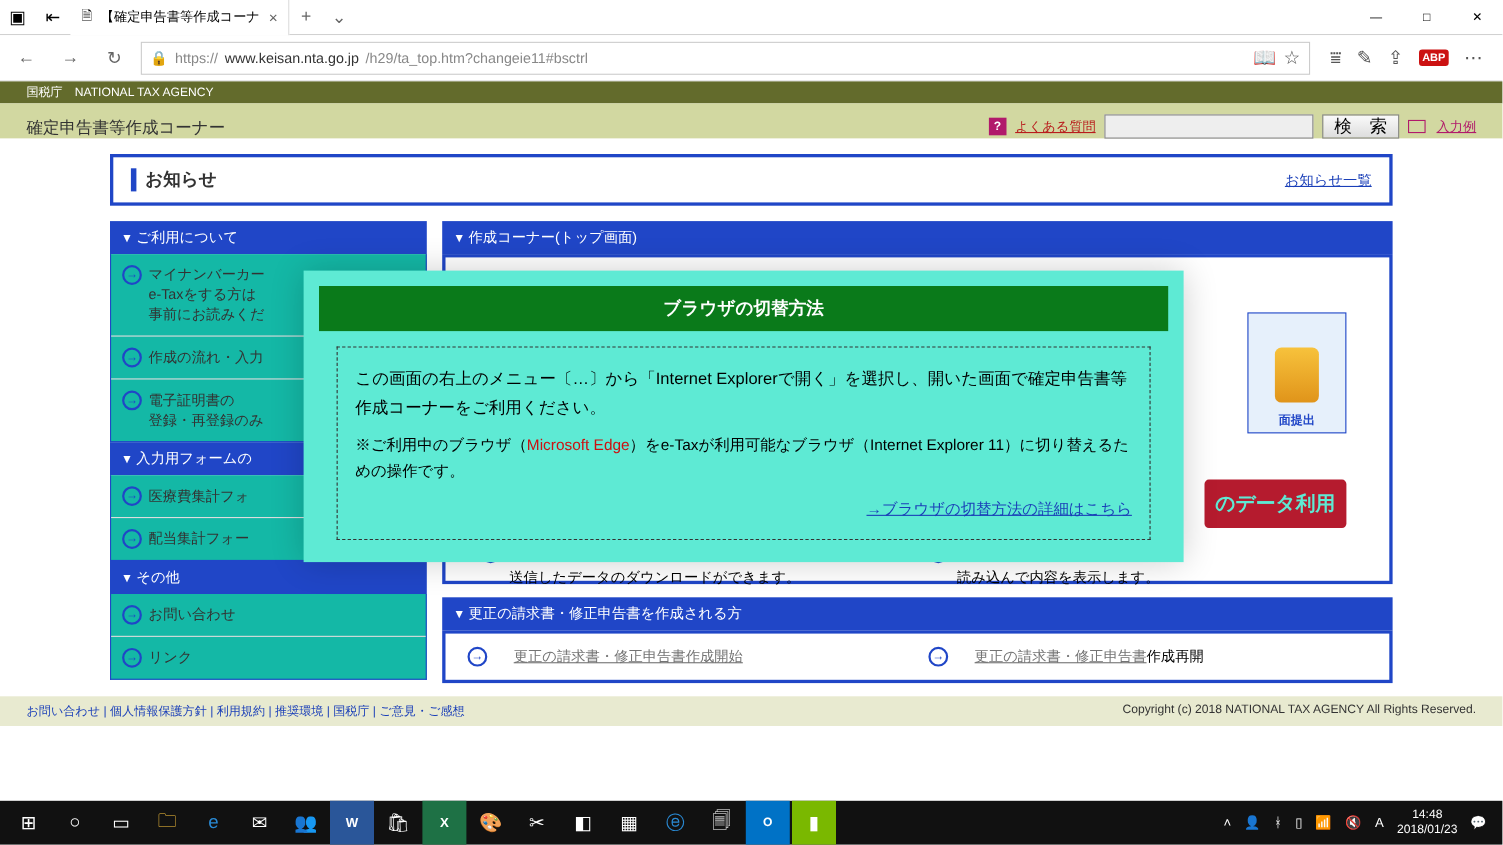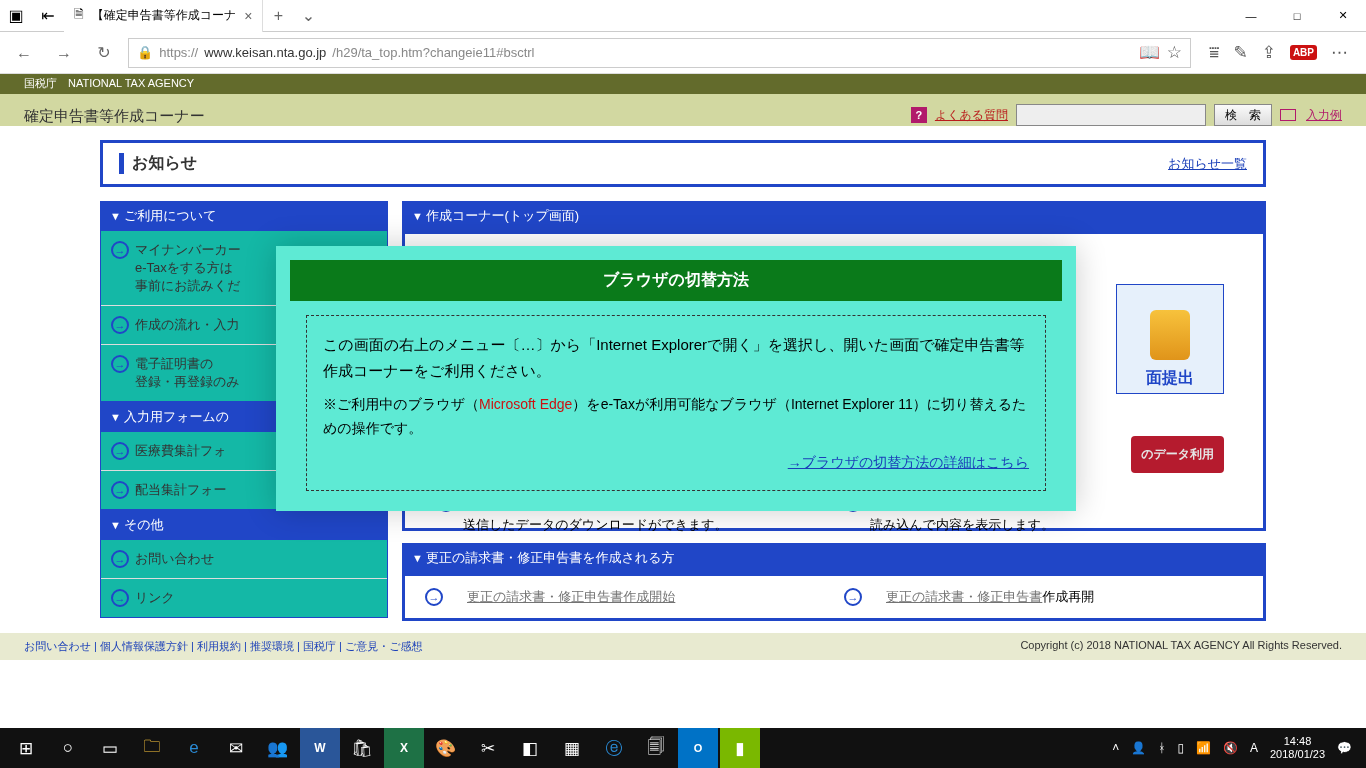--- a/index.html
+++ b/index.html
@@ -27,21 +27,21 @@
 .addr-icon { font-size: 17px; color: #555; }
 .abp { background: #c11; color: #fff; font-size: 10px; font-weight: bold; padding: 2px 3px; border-radius: 3px; }
 
 
 .page-head1 { height: 20px; background: #636b2c; color: #fff; font-size: 11px; padding: 2px 24px; }
 .page-head2 { height: 32px; background: #d2d8a1; display: flex; align-items: flex-end; padding: 0 24px; font-size: 15px; color: #333; }
 .page-head2 .right { margin-left: auto; display: flex; align-items: center; gap: 8px; font-size: 12px; }
 .faq-link { color: #b91c1c; text-decoration: underline; }
 .qmark { background: #b11a6b; color: #fff; width: 16px; height: 16px; display: inline-flex; align-items: center; justify-content: center; font-size: 11px; font-weight: bold; }
 .search-in { width: 190px; height: 22px; border: 1px solid #888; background: #eee; }
-.search-btn { height: 22px; padding: 0 10px; border: 1px solid #888; background: linear-gradient(#fafafa,#ddd); font-size: 12px; }
+.search-btn { height: 22px; padding: 0 10px; border: 1px solid #888; background: linear-gradient(#fafafa,#ddd); font-size: 16px; }
 .manual-link { color: #b11a6b; text-decoration: underline; margin-left: 20px; }
 .bookicon { display: inline-block; width: 16px; height: 12px; border: 1px solid #b11a6b; }
 
 
 .content { padding: 14px 100px 0 100px; background: #fff; }
 
 .notice-box { border: 3px solid #2046c7; padding: 10px 16px; display: flex; align-items: center; margin-bottom: 14px; }
 .notice-title { border-left: 5px solid #2046c7; padding-left: 8px; font-size: 16px; color: #333; font-weight: bold; }
 .notice-link { margin-left: auto; color: #1a3fb8; text-decoration: underline; font-size: 13px; }
 
@@ -72,30 +72,30 @@
 .modal { position: absolute; top: 246px; left: 276px; width: 800px; background: #5eead4; box-shadow: 0 0 30px rgba(0,0,0,0.2); z-index: 50; }
 .modal-head { background: #0a7a1a; color: #fff; text-align: center; font-size: 16px; font-weight: bold; padding: 10px; margin: 14px; }
 .modal-body { margin: 0 30px 20px 30px; border: 1px dashed #333; padding: 16px; font-size: 15px; line-height: 1.7; }
 .modal-body .red { color: #c11; }
 .modal-link { color: #1a3fb8; text-decoration: underline; display: block; text-align: right; margin-top: 10px; font-size: 14px; }
 .modal-close-wrap { text-align: center; padding-bottom: 24px; position: relative; }
 .modal-close { padding: 6px 30px; font-size: 14px; background: linear-gradient(#f5f5f5,#d8d8d8); border: 1px solid #888; border-radius: 3px; letter-spacing: 4px; }
 .red-circle { position: absolute; width: 86px; height: 40px; border: 3px solid #d11; border-radius: 50%; top: -2px; left: 50%; transform: translateX(-50%); pointer-events: none; }
 
 
-.peek { position: absolute; background: #b51b2e; color: #e5e5e5; font-size: 12px; font-weight: bold; padding: 10px; border-radius: 4px; }
+.peek { position: absolute; background: #b51b2e; color: #5eead4; font-size: 18px; font-weight: bold; padding: 10px; border-radius: 4px; }
 
 
 .taskbar { position: absolute; bottom: 0; left: 0; right: 0; height: 40px; background: #111; display: flex; align-items: center; padding: 0 6px; gap: 2px; }
 .task-icon { width: 40px; height: 40px; display: flex; align-items: center; justify-content: center; color: #fff; font-size: 17px; }
 .tray { margin-left: auto; display: flex; align-items: center; gap: 12px; color: #fff; font-size: 12px; padding-right: 8px; }
 .clock { text-align: center; line-height: 1.2; font-size: 11px; }
 
 
-.inner-peek { position: absolute; right: 142px; top: 284px; width: 108px; height: 110px; background: #e6f0fb; border: 1px solid #2046c7; display:flex; flex-direction:column; align-items:center; justify-content:flex-end; font-size:16px; color:#2046c7; padding-bottom:4px; font-weight:bold; }
+.inner-peek { position: absolute; right: 142px; top: 284px; width: 90px; height: 110px; background: #e6f0fb; border: 1px solid #2046c7; display:flex; flex-direction:column; align-items:center; justify-content:flex-end; font-size:11px; color:#2046c7; padding-bottom:4px; font-weight:bold; }
 .inner-peek .chars { width:40px; height:50px; background: linear-gradient(#f7c23c,#e0941a); border-radius:6px; margin-bottom:8px; }
 </style>
 </head>
 <body>
 
 <div class="titlebar">
   <div class="titlebar-left">
     <div class="titlebar-icon">▣</div>
     <div class="titlebar-icon">⇤</div>
     <div class="tab active">

